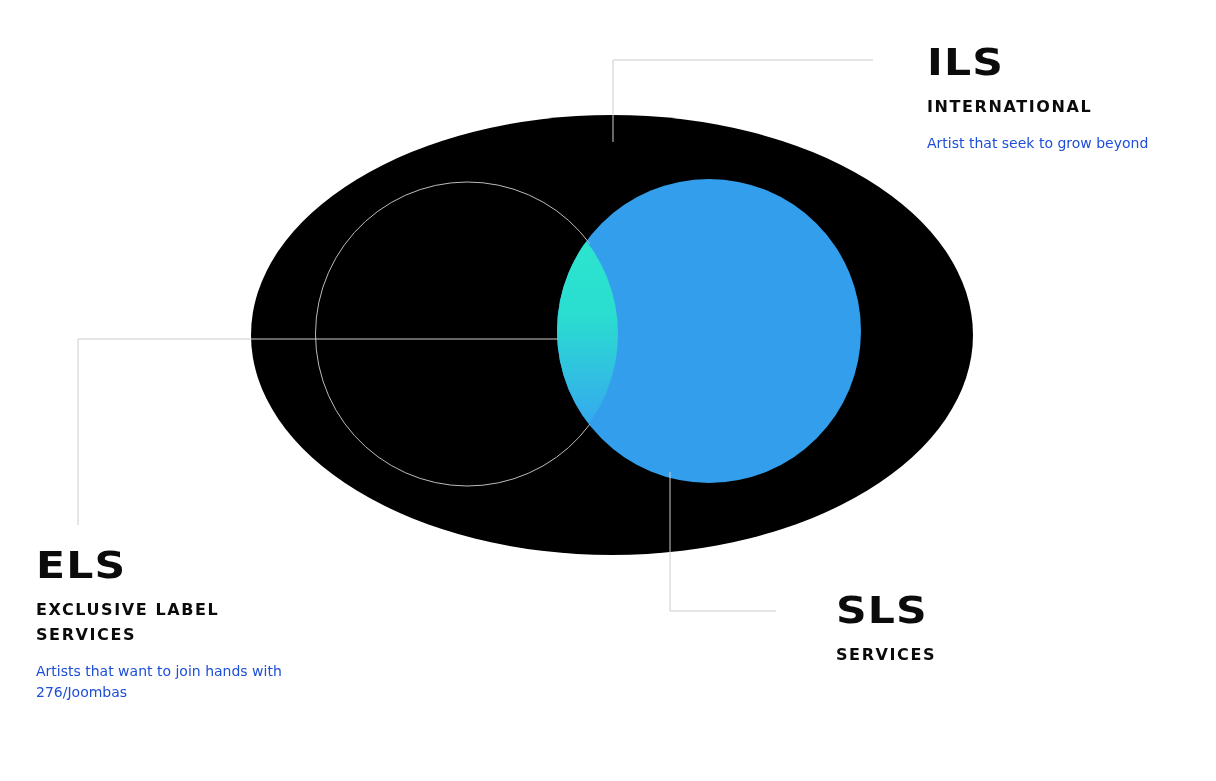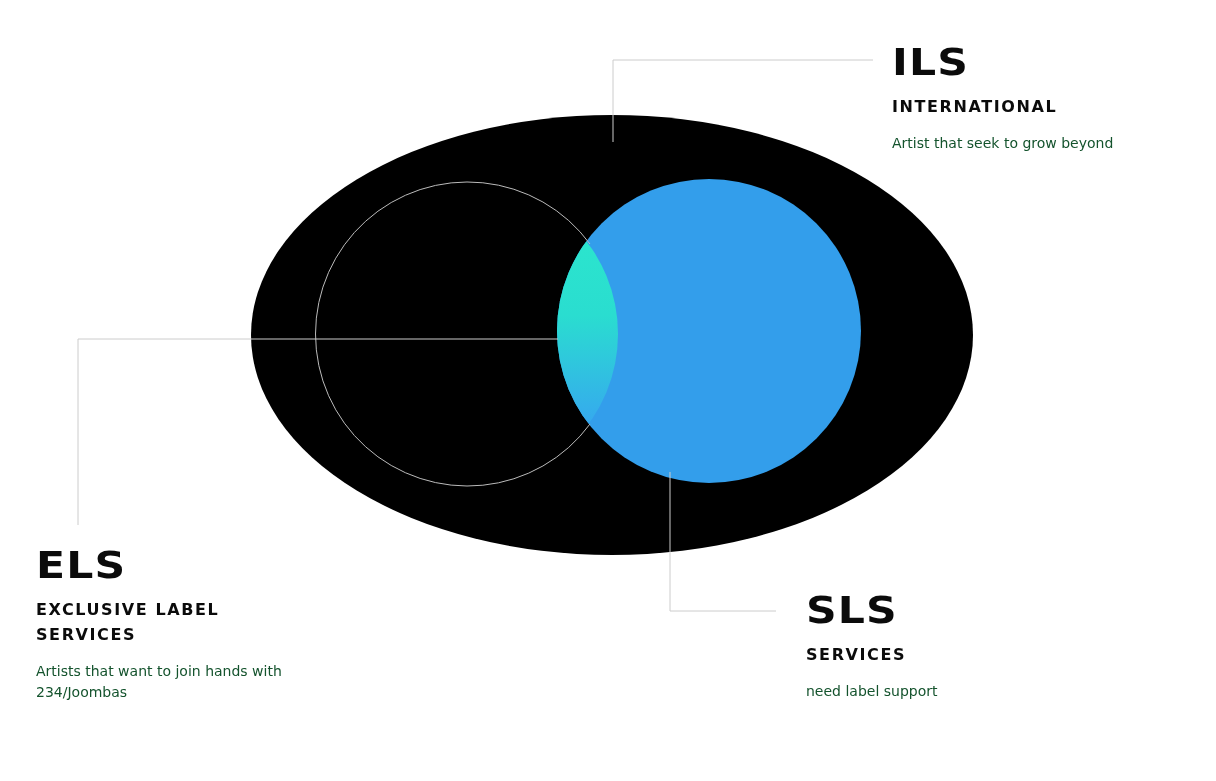--- a/index.html
+++ b/index.html
@@ -4,21 +4,21 @@
   <style>
     html, body { margin: 0; padding: 0; background: #ffffff; }
     body { width: 1216px; height: 781px; position: relative; overflow: hidden;
            font-family: "Liberation Sans", "DejaVu Sans", sans-serif; color: #0b0b0b; }
     svg.diagram { position: absolute; left: 0; top: 0; }
     .label-block { position: absolute; }
     .acronym { font-family: "DejaVu Sans", sans-serif; font-weight: 900; font-size: 38px;
                letter-spacing: 1px; line-height: 40px; margin: 0; transform: scaleX(1.12); transform-origin: left; }
     .fullname { font-family: "DejaVu Sans", sans-serif; font-weight: 700; font-size: 16px;
                 letter-spacing: 1.6px; line-height: 25px; margin: 12px 0 0 0; text-transform: uppercase; }
-    .desc { font-family: "DejaVu Sans", sans-serif; font-size: 14px; color: #14532d;
+    .desc { font-family: "DejaVu Sans", sans-serif; font-size: 14px; color: #1d4ed8;
             line-height: 21px; margin: 14px 0 0 0; }
   </style>
 </head>
 <body>
 
 <svg class="diagram" width="1216" height="781" viewBox="0 0 1216 781">
   <defs>
     <linearGradient id="overlapGrad" x1="0" y1="0" x2="0" y2="1">
       <stop offset="0" stop-color="#2CEBCB"></stop>
       <stop offset="0.45" stop-color="#2ADDD0"></stop>
@@ -35,43 +35,42 @@
 
   <circle cx="709" cy="331" r="152" fill="url(#overlapGrad)" clip-path="url(#clipEls)"></circle>
 
   <path d="M 590 244 A 152 152 0 1 0 590 424" fill="none" stroke="#BBBBBB" stroke-width="1"></path>
 
   <polyline points="873,60 613,60 613,142" fill="none" stroke="#CCCCCC" stroke-width="1"></polyline>
   <polyline points="558,339 78,339 78,525" fill="none" stroke="#CCCCCC" stroke-width="1"></polyline>
   <polyline points="670,472 670,611 776,611" fill="none" stroke="#CCCCCC" stroke-width="1"></polyline>
 </svg>
 
-<div class="label-block" style="left:892px; top:42px;">
+<div class="label-block" style="left:927px; top:42px;">
   <div class="acronym">ILS</div>
   <div class="fullname">
     <div>INTERNATIONAL</div>
   </div>
   <div class="desc">
     <div>Artist that seek to grow beyond</div>
   </div>
 </div>
 
 <div class="label-block" style="left:36px; top:545px;">
   <div class="acronym">ELS</div>
   <div class="fullname">
     <div>EXCLUSIVE LABEL</div>
     <div>SERVICES</div>
   </div>
   <div class="desc">
     <div>Artists that want to join hands with</div>
-    <div>234/Joombas</div>
+    <div>276/Joombas</div>
   </div>
 </div>
 
-<div class="label-block" style="left:806px; top:590px;">
+<div class="label-block" style="left:836px; top:590px;">
   <div class="acronym">SLS</div>
   <div class="fullname">
     <div>SERVICES</div>
   </div>
   <div class="desc">
-    <div>need label support</div>
   </div>
 </div>
 
 </body></html>

